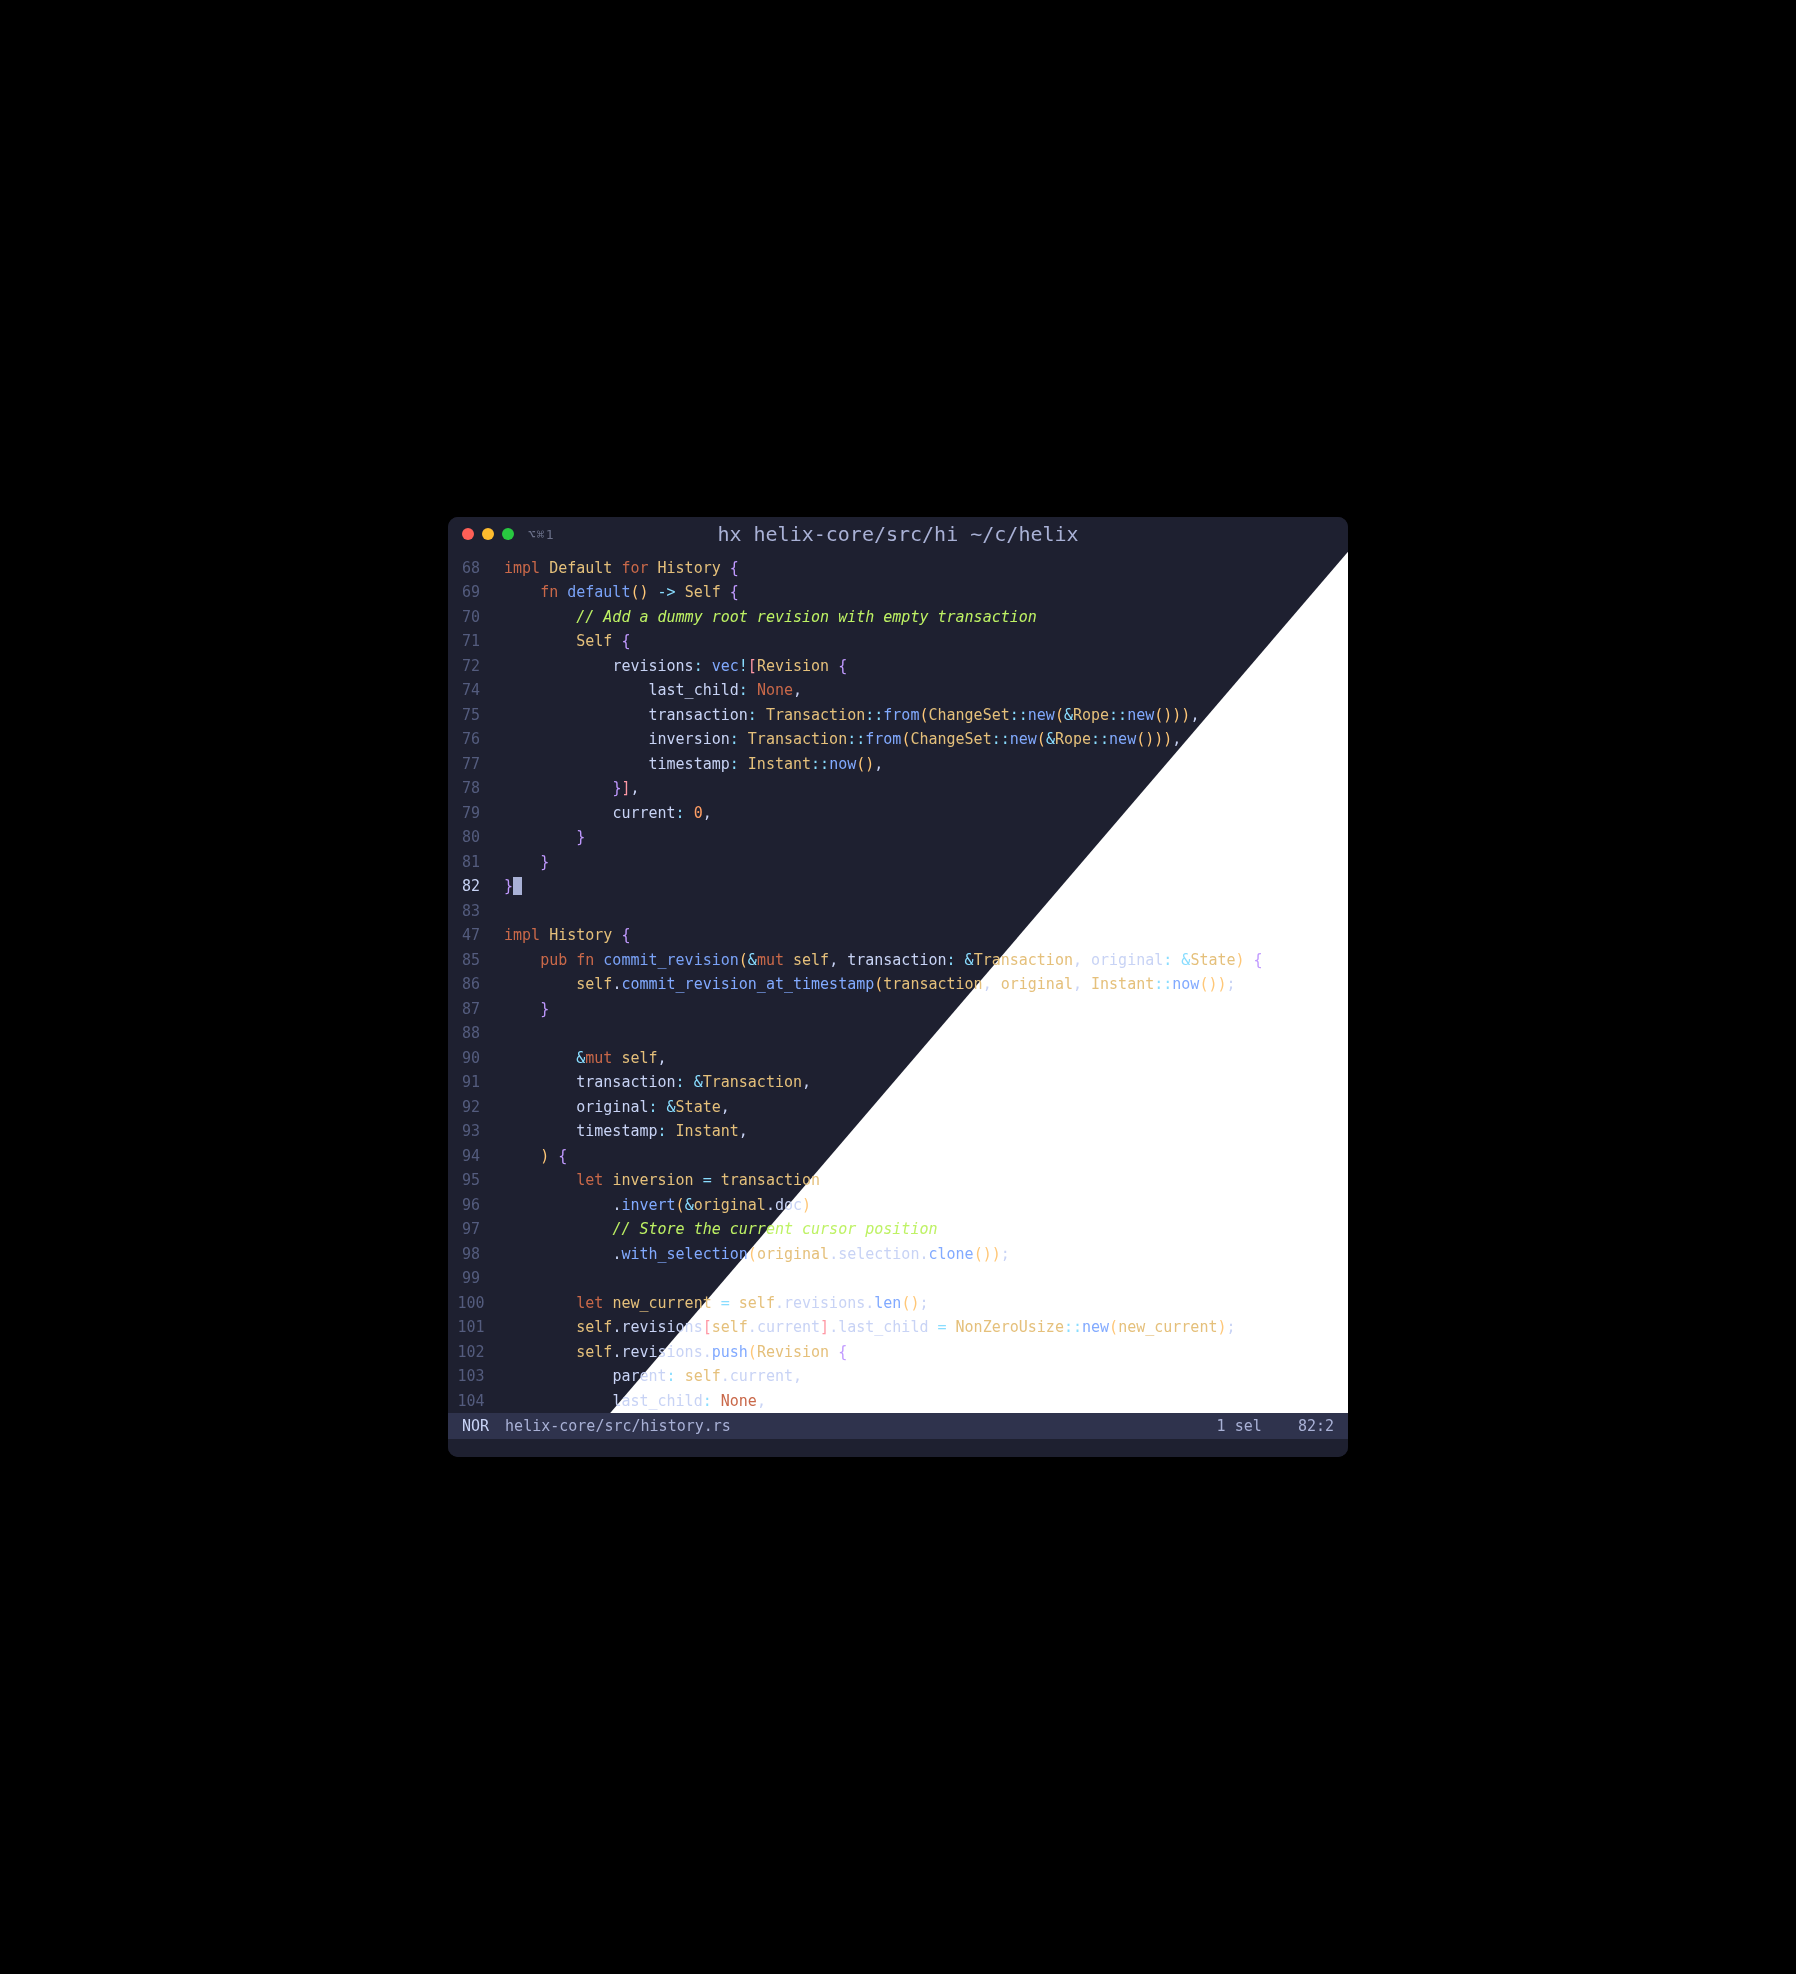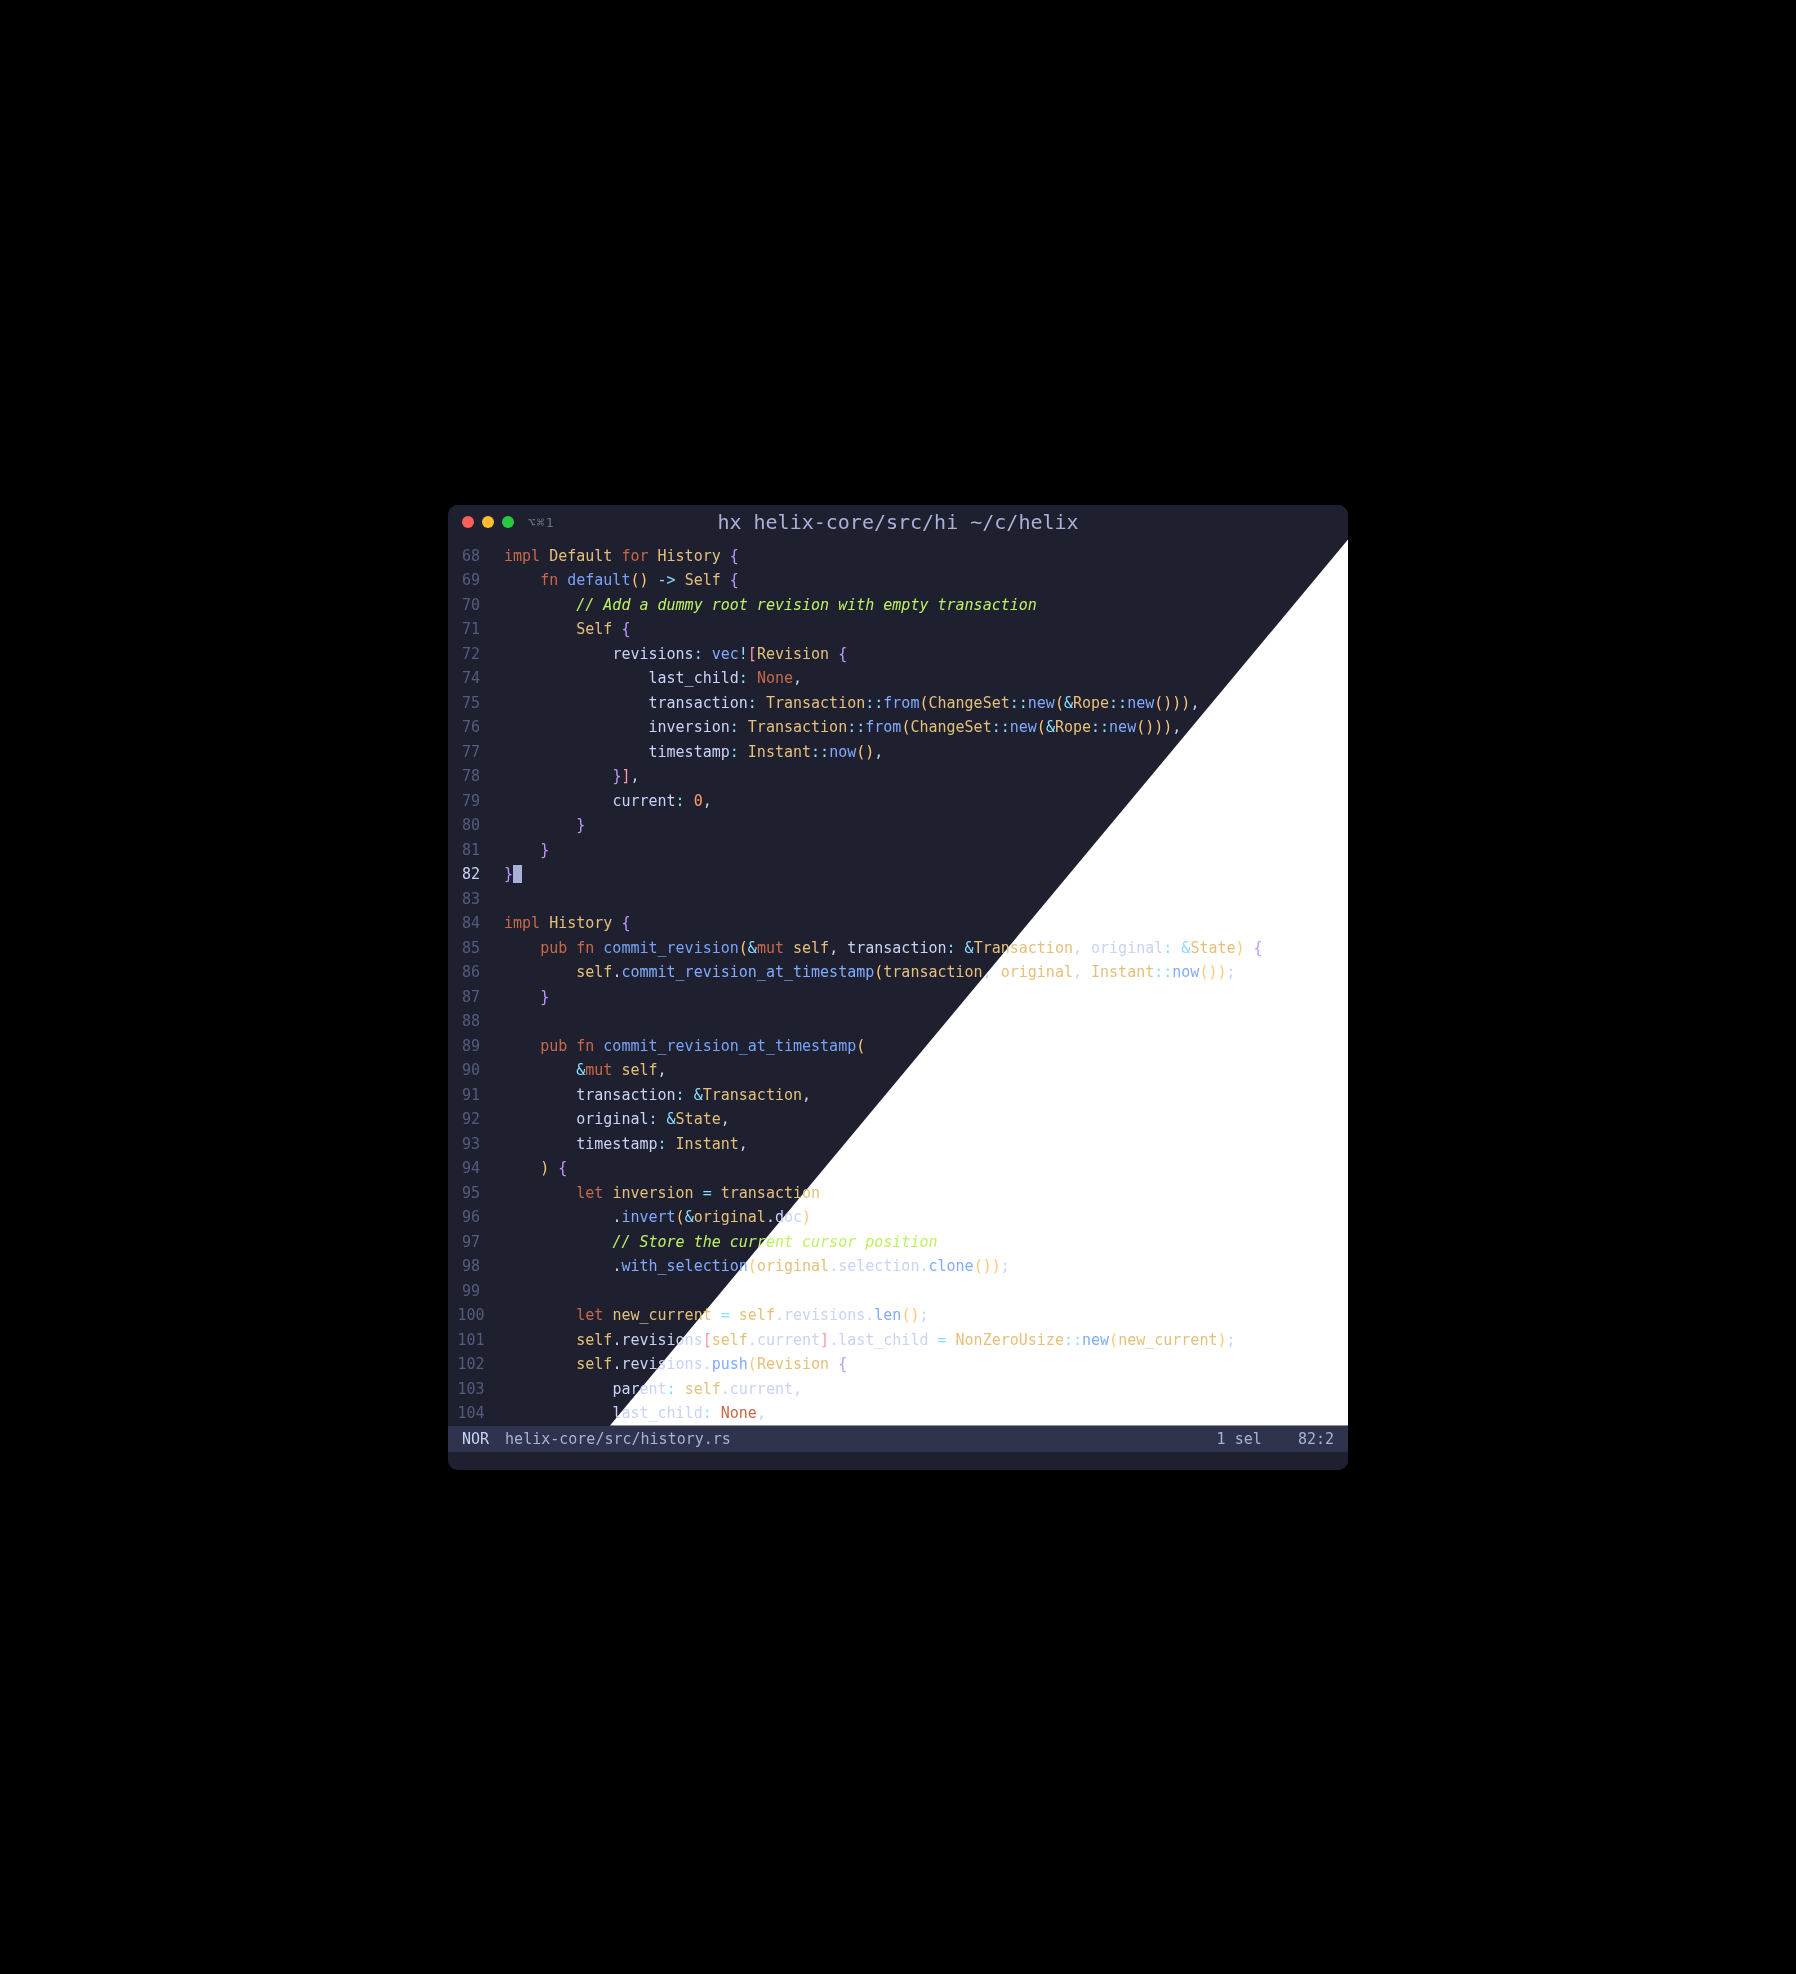--- a/index.html
+++ b/index.html
@@ -155,26 +155,25 @@
         <div class="line"><div class="gutter">74</div><div class="code"><span>                </span><span class="field">last_child</span><span class="punct">:</span><span> </span><span class="none">None</span><span>,</span></div></div>
         <div class="line"><div class="gutter">75</div><div class="code"><span>                </span><span class="field">transaction</span><span class="punct">:</span><span> </span><span class="ty">Transaction</span><span class="punct">::</span><span class="fncall">from</span><span class="paren">(</span><span class="ty">ChangeSet</span><span class="punct">::</span><span class="fncall">new</span><span class="paren">(</span><span class="punct">&amp;</span><span class="ty">Rope</span><span class="punct">::</span><span class="fncall">new</span><span class="paren">()</span><span class="paren">)</span><span class="paren">)</span><span>,</span></div></div>
         <div class="line"><div class="gutter">76</div><div class="code"><span>                </span><span class="field">inversion</span><span class="punct">:</span><span> </span><span class="ty">Transaction</span><span class="punct">::</span><span class="fncall">from</span><span class="paren">(</span><span class="ty">ChangeSet</span><span class="punct">::</span><span class="fncall">new</span><span class="paren">(</span><span class="punct">&amp;</span><span class="ty">Rope</span><span class="punct">::</span><span class="fncall">new</span><span class="paren">()</span><span class="paren">)</span><span class="paren">)</span><span>,</span></div></div>
         <div class="line"><div class="gutter">77</div><div class="code"><span>                </span><span class="field">timestamp</span><span class="punct">:</span><span> </span><span class="ty">Instant</span><span class="punct">::</span><span class="fncall">now</span><span class="paren">()</span><span>,</span></div></div>
         <div class="line"><div class="gutter">78</div><div class="code"><span>            </span><span class="brace">}</span><span class="bracket">]</span><span>,</span></div></div>
         <div class="line"><div class="gutter">79</div><div class="code"><span>            </span><span class="field">current</span><span class="punct">:</span><span> </span><span class="num">0</span><span>,</span></div></div>
         <div class="line"><div class="gutter">80</div><div class="code"><span>        </span><span class="brace">}</span></div></div>
         <div class="line"><div class="gutter">81</div><div class="code"><span>    </span><span class="brace">}</span></div></div>
         <div class="line cursor-line"><div class="gutter">82</div><div class="code"><span class="brace">}</span><span class="cursor"> </span></div></div>
         <div class="line"><div class="gutter">83</div><div class="code"></div></div>
-        <div class="line"><div class="gutter">84</div><div class="code"><span class="kw">impl</span><span> </span><span class="ty">History</span><span> </span><span class="brace">{</span></div></div>
+        <div class="line"><div class="gutter">47</div><div class="code"><span class="kw">impl</span><span> </span><span class="ty">History</span><span> </span><span class="brace">{</span></div></div>
         <div class="line"><div class="gutter">85</div><div class="code"><span>    </span><span class="kw">pub</span><span> </span><span class="kw">fn</span><span> </span><span class="fnname">commit_revision</span><span class="paren">(</span><span class="punct">&amp;</span><span class="kw">mut</span><span> </span><span class="slf">self</span><span>,</span><span> </span><span class="field">transaction</span><span class="punct">:</span><span> </span><span class="punct">&amp;</span><span class="ty">Transaction</span><span>,</span><span> </span><span class="field">original</span><span class="punct">:</span><span> </span><span class="punct">&amp;</span><span class="ty">State</span><span class="paren">)</span><span> </span><span class="brace">{</span></div></div>
         <div class="line"><div class="gutter">86</div><div class="code"><span>        </span><span class="slf">self</span><span>.</span><span class="fncall">commit_revision_at_timestamp</span><span class="paren">(</span><span class="var">transaction</span><span>,</span><span> </span><span class="var">original</span><span>,</span><span> </span><span class="ty">Instant</span><span class="punct">::</span><span class="fncall">now</span><span class="paren">()</span><span class="paren">)</span><span>;</span></div></div>
         <div class="line"><div class="gutter">87</div><div class="code"><span>    </span><span class="brace">}</span></div></div>
         <div class="line"><div class="gutter">88</div><div class="code"></div></div>
-        <div class="line"><div class="gutter">89</div><div class="code"><span>    </span><span class="kw">pub</span><span> </span><span class="kw">fn</span><span> </span><span class="fnname">commit_revision_at_timestamp</span><span class="paren">(</span></div></div>
         <div class="line"><div class="gutter">90</div><div class="code"><span>        </span><span class="punct">&amp;</span><span class="kw">mut</span><span> </span><span class="slf">self</span><span>,</span></div></div>
         <div class="line"><div class="gutter">91</div><div class="code"><span>        </span><span class="field">transaction</span><span class="punct">:</span><span> </span><span class="punct">&amp;</span><span class="ty">Transaction</span><span>,</span></div></div>
         <div class="line"><div class="gutter">92</div><div class="code"><span>        </span><span class="field">original</span><span class="punct">:</span><span> </span><span class="punct">&amp;</span><span class="ty">State</span><span>,</span></div></div>
         <div class="line"><div class="gutter">93</div><div class="code"><span>        </span><span class="field">timestamp</span><span class="punct">:</span><span> </span><span class="ty">Instant</span><span>,</span></div></div>
         <div class="line"><div class="gutter">94</div><div class="code"><span>    </span><span class="paren">)</span><span> </span><span class="brace">{</span></div></div>
         <div class="line"><div class="gutter">95</div><div class="code"><span>        </span><span class="kw">let</span><span> </span><span class="var">inversion</span><span> </span><span class="punct">=</span><span> </span><span class="var">transaction</span></div></div>
         <div class="line"><div class="gutter">96</div><div class="code"><span>            </span><span>.</span><span class="fncall">invert</span><span class="paren">(</span><span class="punct">&amp;</span><span class="var">original</span><span>.</span><span class="field">doc</span><span class="paren">)</span></div></div>
         <div class="line"><div class="gutter">97</div><div class="code"><span>            </span><span class="comment">// Store the current cursor position</span></div></div>
         <div class="line"><div class="gutter">98</div><div class="code"><span>            </span><span>.</span><span class="fncall">with_selection</span><span class="paren">(</span><span class="var">original</span><span>.</span><span class="field">selection</span><span>.</span><span class="fncall">clone</span><span class="paren">()</span><span class="paren">)</span><span>;</span></div></div>
         <div class="line"><div class="gutter">99</div><div class="code"></div></div>

